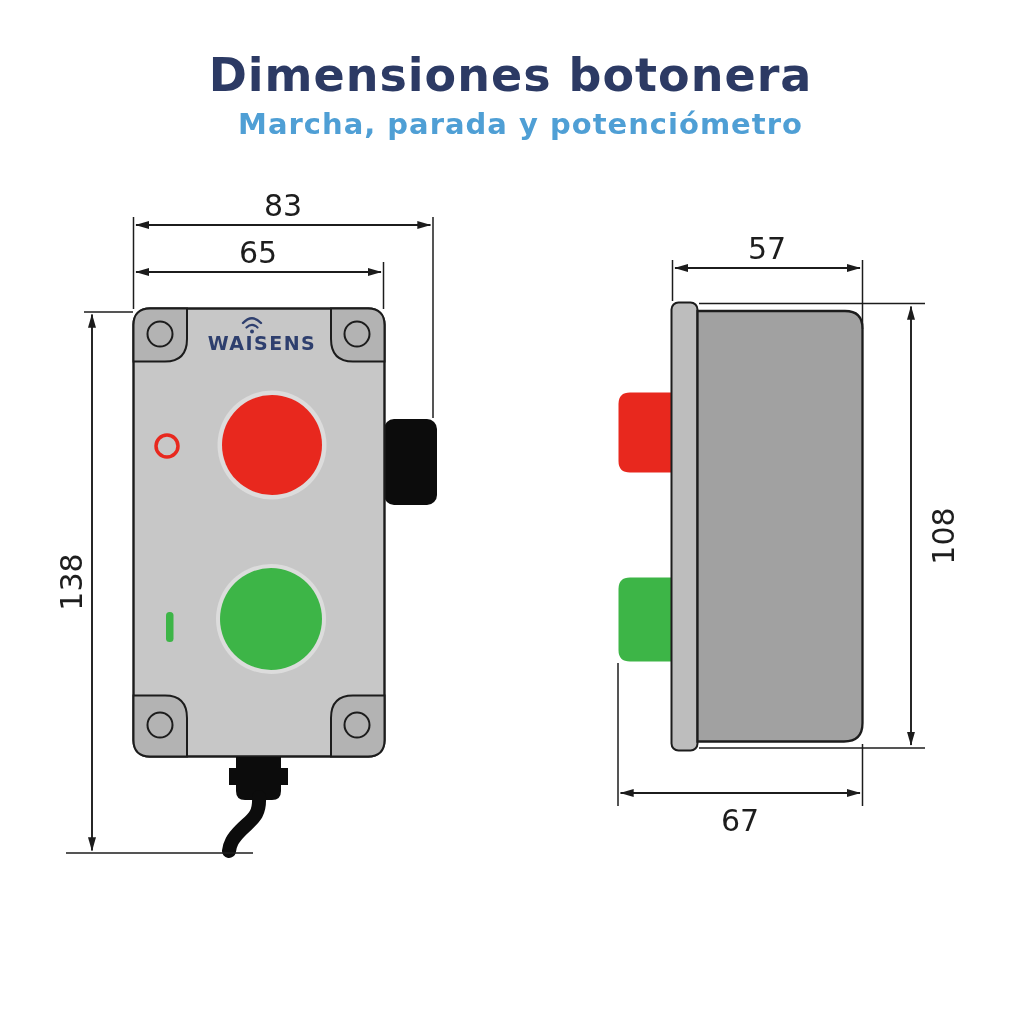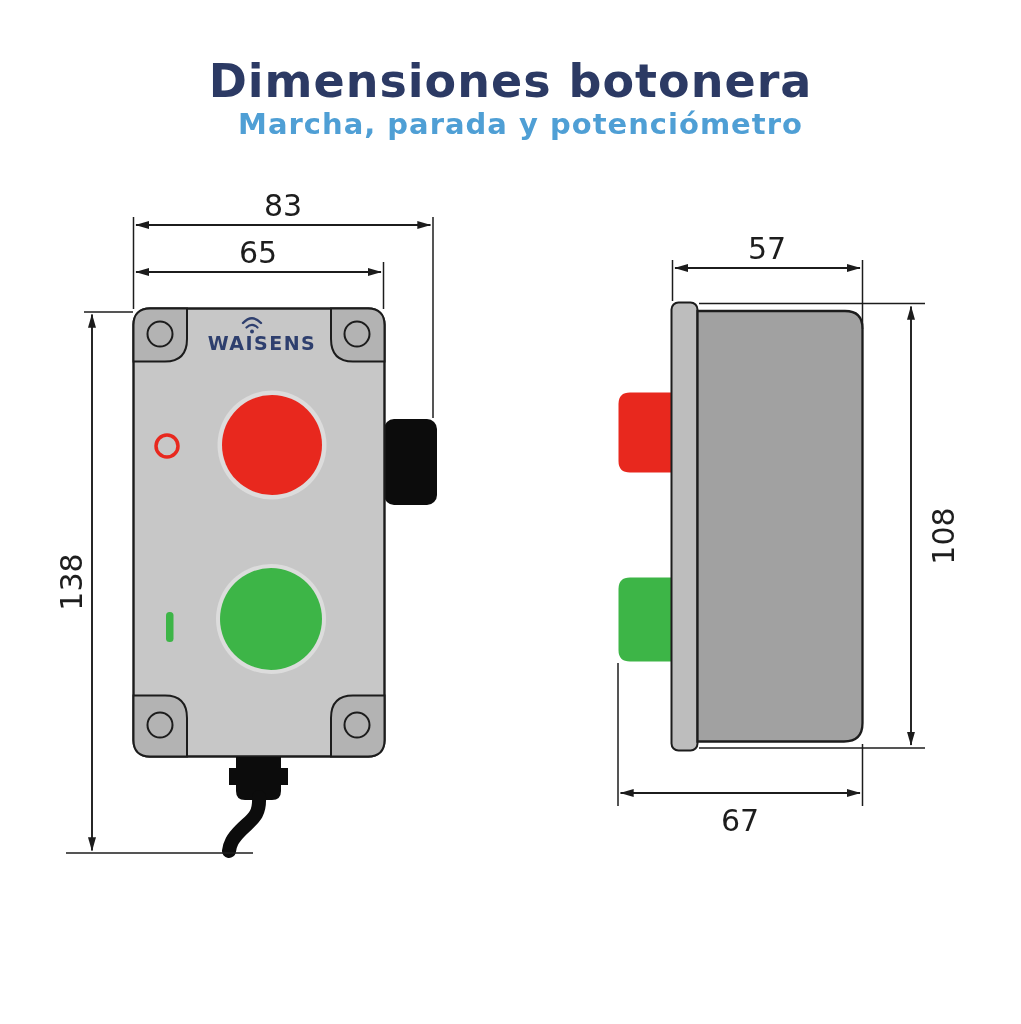--- a/index.html
+++ b/index.html
@@ -9,21 +9,21 @@
     --red:#e8281e; --green:#3db547; --bezel:#dcdcdc; --black-part:#0c0c0c;
     --bg:#ffffff;
   }
   html,body{margin:0;padding:0;}
   body{
     width:1021px;height:1024px;background:var(--bg);
     font-family:"Liberation Sans",sans-serif;overflow:hidden;position:relative;
   }
   .stage{position:absolute;inset:0;width:1021px;height:1024px;}
   .title{
-    position:absolute;top:54px;left:0;width:1021px;text-align:center;
+    position:absolute;top:48px;left:0;width:1021px;text-align:center;
     font-family:"DejaVu Sans",sans-serif;
     font-size:46px;font-weight:700;letter-spacing:1px;color:var(--title-navy);
   }
   .subtitle{
     position:absolute;top:107px;left:10px;width:1021px;text-align:center;
     font-family:"DejaVu Sans",sans-serif;
     font-size:29px;font-weight:600;letter-spacing:1px;color:var(--subtitle-blue);
   }
   .footer-note{
     position:absolute;top:933px;left:0;width:1021px;text-align:center;

